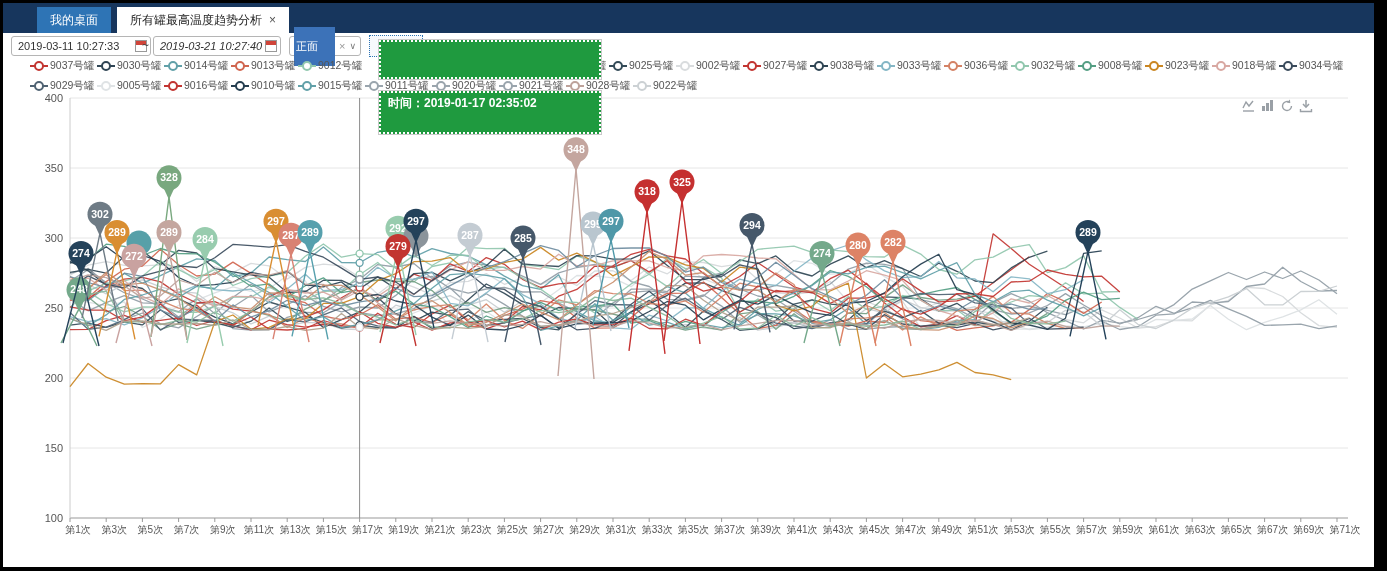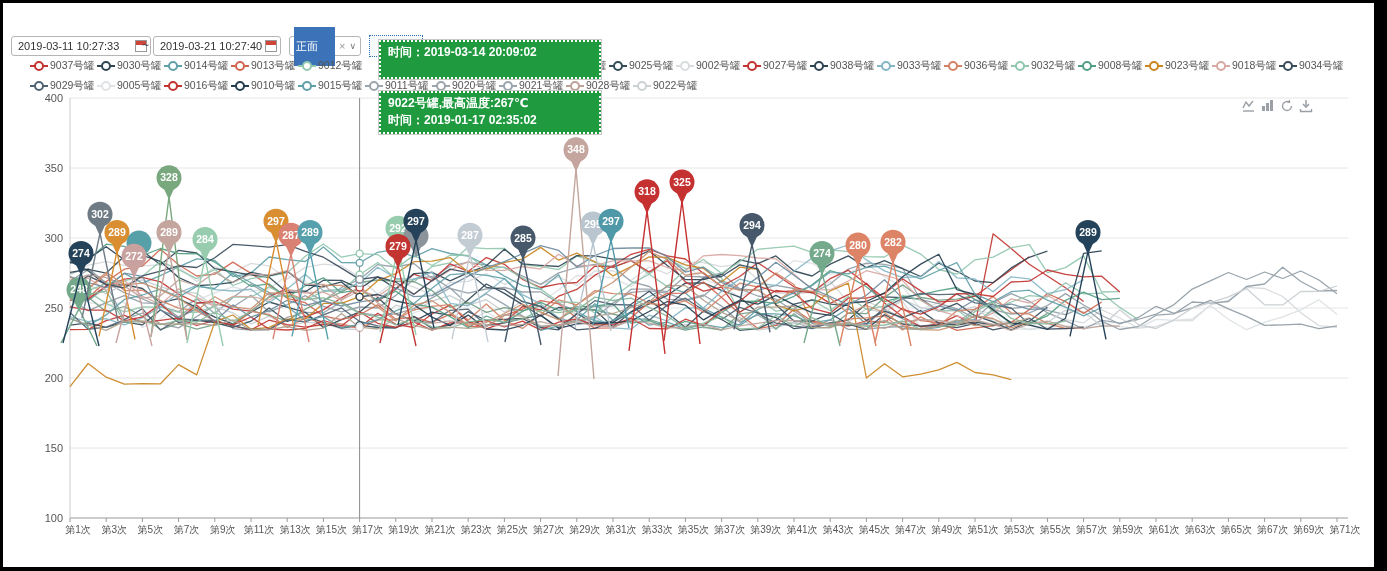--- a/index.html
+++ b/index.html
@@ -9,21 +9,21 @@
   
   .tabbar{position:absolute;left:0;top:0;right:0;height:30px;background:#17365d;}
   .tab{position:absolute;top:4px;height:26px;line-height:26px;font-size:12px;padding:0 13px;cursor:pointer;white-space:nowrap;}
   .tab-desktop{left:34px;background:#2e74b5;color:#fff;}
   .tab-active{left:114px;background:#fff;color:#222;}
   .tab-close{margin-left:7px;color:#555;font-size:12px;}
   
   .date{position:absolute;top:33px;height:20px;box-sizing:border-box;border:1px solid #b5b5b5;border-radius:3px;
         font-size:11px;color:#333;line-height:18px;padding:0 20px 0 6px;background:#fff;white-space:nowrap;}
   .date1{left:8px;width:140px;}
-  .date2{left:150px;width:128px;}
+  .date2{left:150px;width:128px;font-style:italic;}
   .cal{position:absolute;right:3px;top:3px;width:12px;height:12px;box-sizing:border-box;border:1px solid #999;
        background:linear-gradient(#d0453a 0 4px,#fff 4px);}
   .tilde{position:absolute;left:139px;top:35px;font-size:12px;color:#444;}
   .selectbox{position:absolute;left:286px;top:33px;width:72px;height:20px;box-sizing:border-box;border:1px solid #b5b5b5;
         border-radius:3px;background:#fff;display:flex;align-items:center;font-size:11px;color:#222;padding:0 4px;cursor:pointer;}
   .selectbox .val{flex:1;background:#3c72b8;color:#fff;padding:12px 2px;}
   .selectbox .clr{color:#999;margin:0 4px;font-size:11px;}
   .selectbox .chev{color:#777;font-size:9px;}
   .search-btn{position:absolute;left:366px;top:32px;height:22px;box-sizing:border-box;display:flex;align-items:center;gap:4px;
         padding:0 8px;border:1px dotted #2e74b5;background:#f7f9fc;font-size:11px;color:#333;cursor:pointer;}
@@ -48,20 +48,24 @@
   
   #chart{position:absolute;left:0;top:0;z-index:1;}
   .toolbox{position:absolute;left:1238px;top:95px;display:flex;gap:3px;z-index:2;}
   .toolbox span{width:16px;height:16px;display:inline-block;cursor:pointer;}
 </style>
 </head>
 <body>
 
 <div class="frame">
 
+  <div class="tabbar">
+    <div class="tab tab-desktop"><span>我的桌面</span></div>
+    <div class="tab tab-active"><span>所有罐最高温度趋势分析</span><span class="tab-close">×</span></div>
+  </div>
 
   <div class="date date1">
     <span>2019-03-11 10:27:33</span>
     <span class="cal"></span>
   </div>
   <span class="tilde">~</span>
   <div class="date date2">
     <span>2019-03-21 10:27:40</span>
     <span class="cal"></span>
   </div>
@@ -591,20 +595,18 @@
     <span>
       <svg width="16" height="16" viewBox="0 0 16 16">
           <path d="M8 2v6" stroke="#9aa0a6" stroke-width="1.5" fill="none"></path>
           <path d="M5 6l3 3.2L11 6" stroke="#9aa0a6" stroke-width="1.5" fill="none"></path>
           <path d="M2.5 11v2.5h11V11" stroke="#9aa0a6" stroke-width="1.4" fill="none"></path>
         </svg>
     </span>
   </div>
 
   <div class="tooltip tooltip1">
-    <div>时间：2019-03-14 20:09:02</div>
   </div>
   <div class="tooltip tooltip2">
-    <div>9022号罐,最高温度:267℃</div>
     <div>时间：2019-01-17 02:35:02</div>
   </div>
 
 </div>
 
 </body></html>

